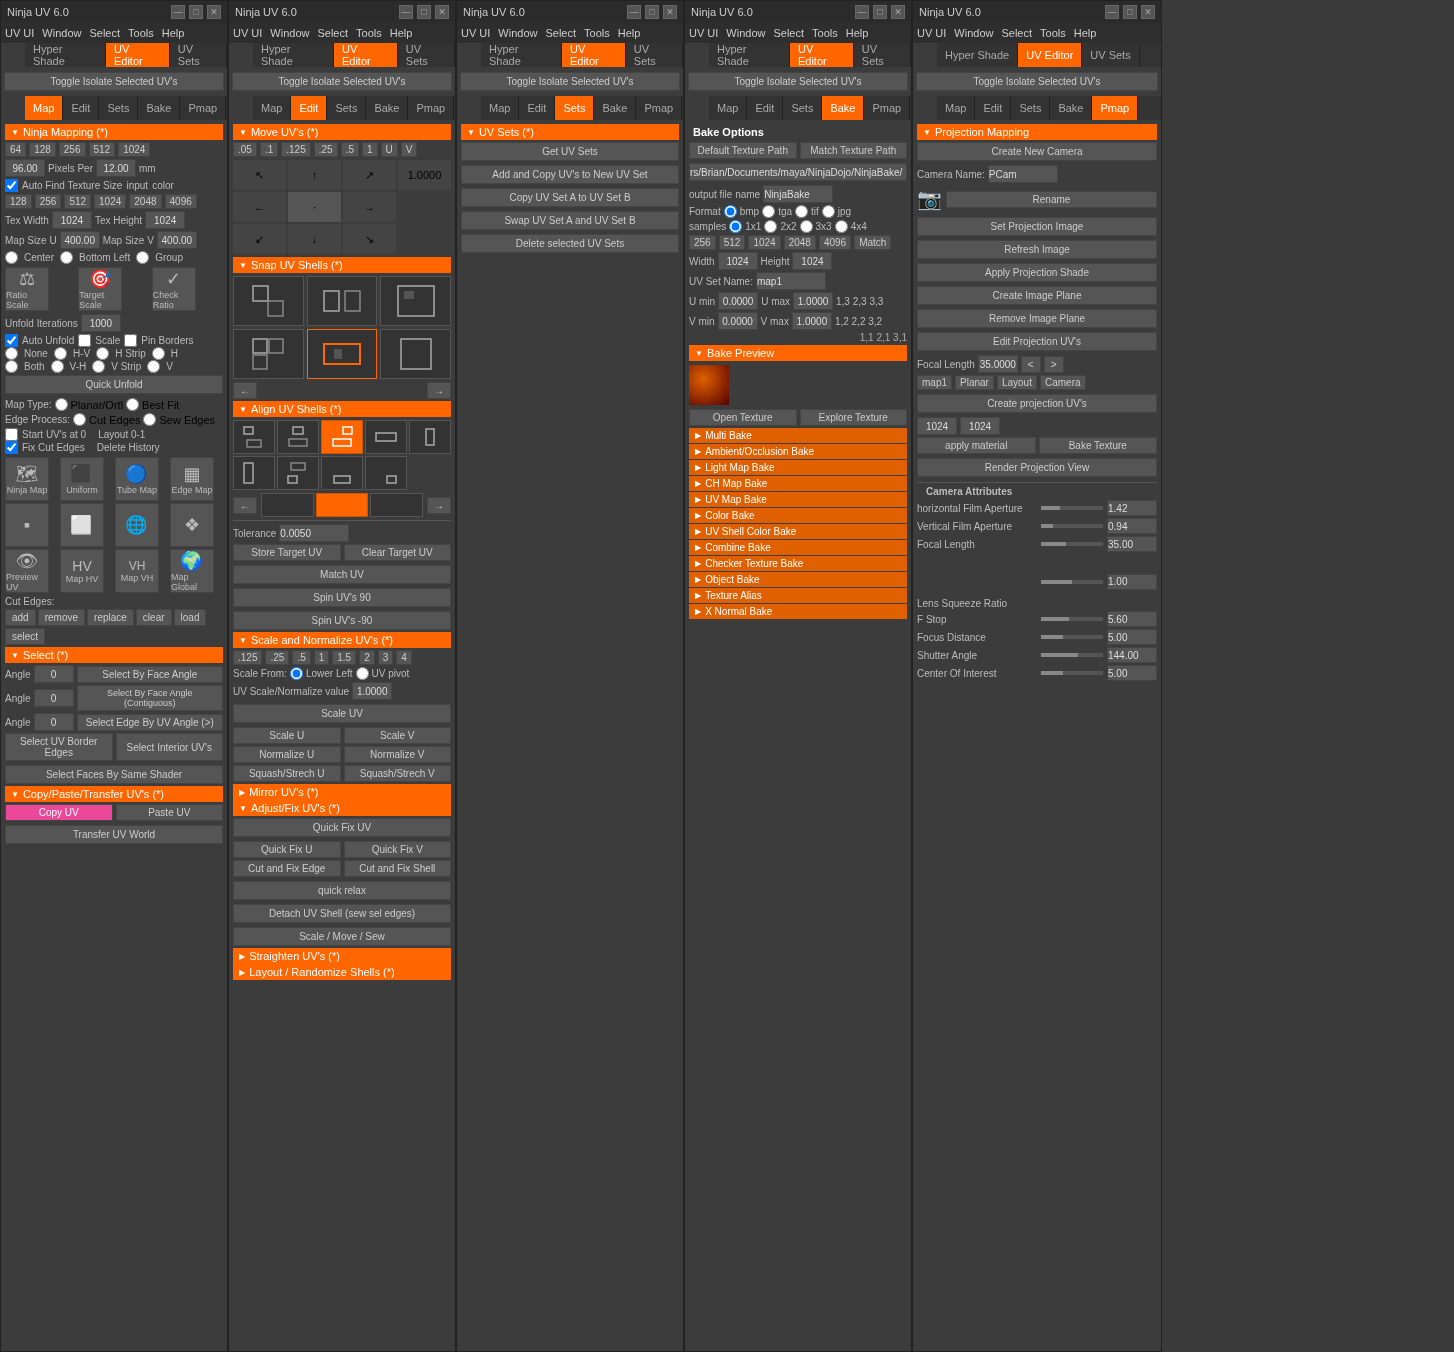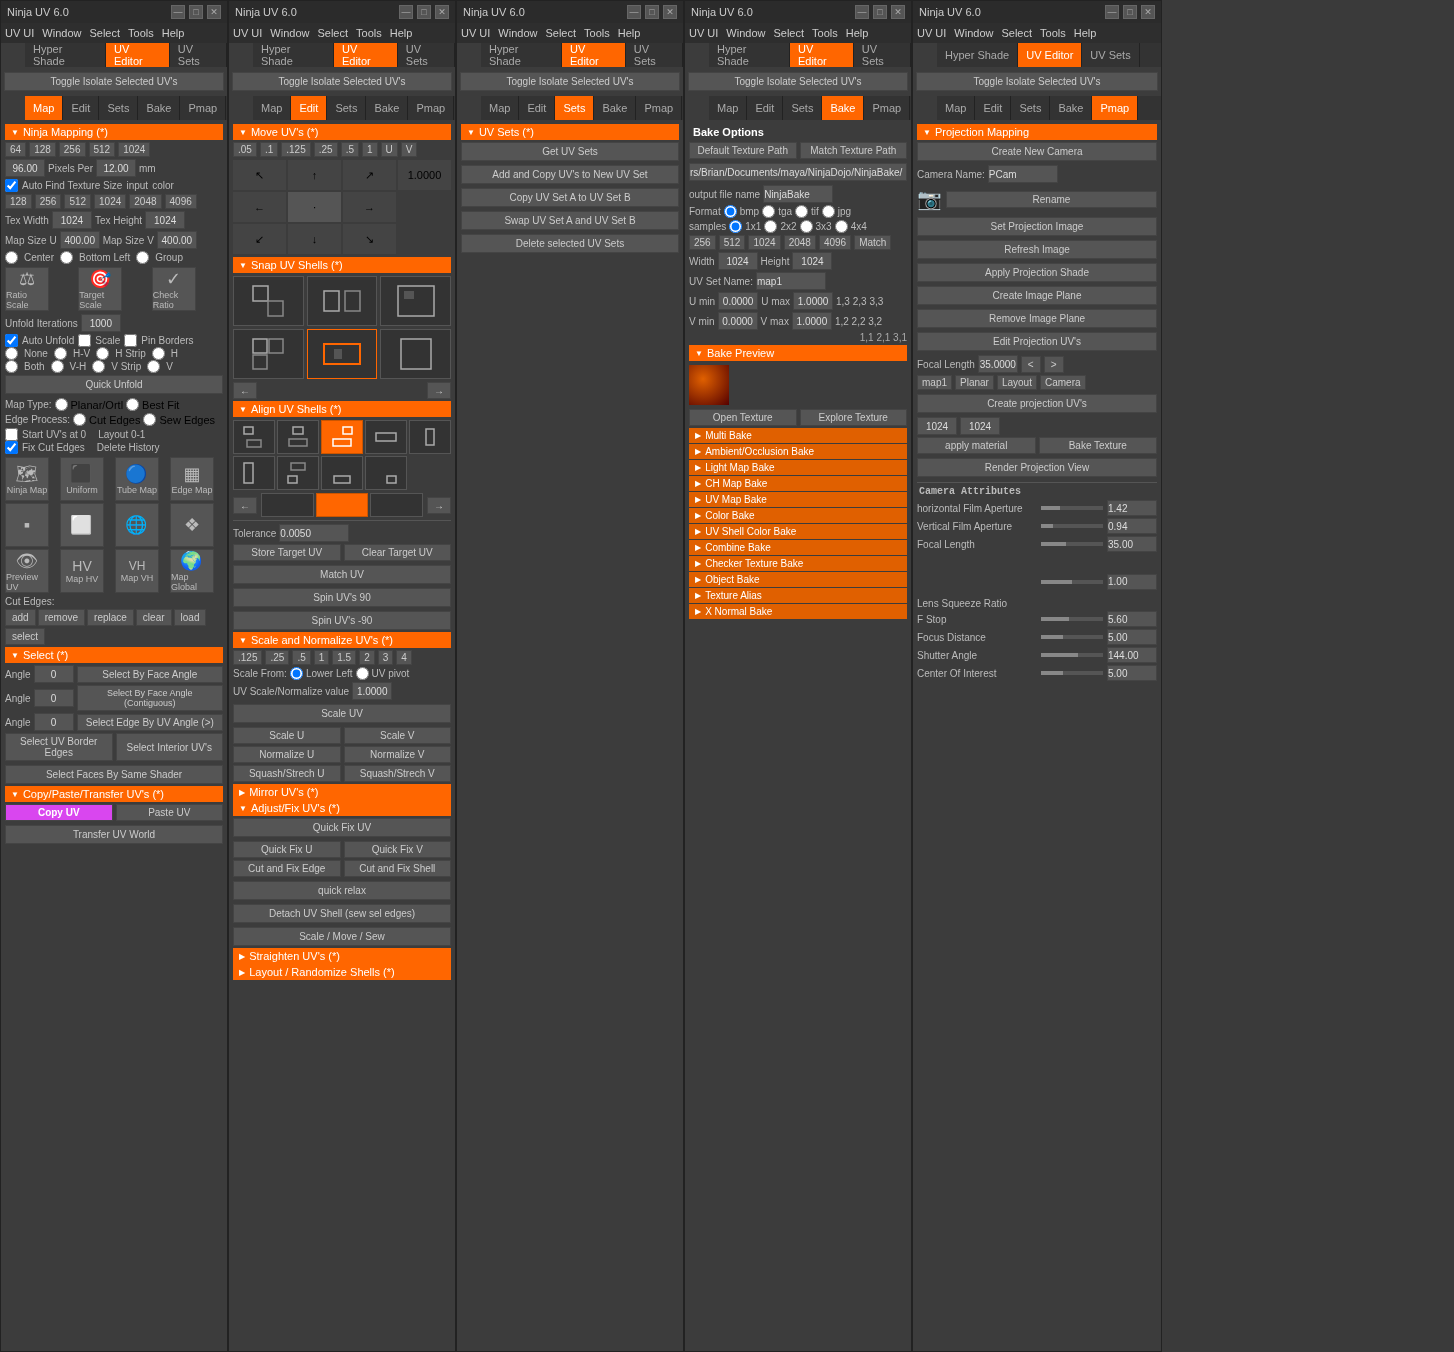--- a/index.html
+++ b/index.html
@@ -473,21 +473,21 @@
     <div class="btn-row">
       <button class="btn-half">Select UV Border Edges</button>
       <button class="btn-half">Select Interior UV's</button>
     </div>
     <button class="full-btn">Select Faces By Same Shader</button>
     <div class="section-header">
       <span class="section-triangle">▼</span>
       <span>Copy/Paste/Transfer UV's (*)</span>
     </div>
     <div class="btn-row">
-      <button class="btn-half" style="background:#d946ef;color:#fff;font-weight:bold;">Copy UV</button>
+      <button class="btn-half" style="background:#ec4899;color:#fff;">Copy UV</button>
       <button class="btn-half">Paste UV</button>
     </div>
     <button class="full-btn">Transfer UV World</button>
   </div>
 </div>
 
 <div class="panel">
   <div class="title-bar">
     <span>Ninja UV 6.0</span>
     <div class="title-bar-controls">
@@ -1024,21 +1024,21 @@
     <div class="row">
       <input class="input-small" value="1024" style="">
       <input class="input-small" value="1024" style="">
     </div>
     <div class="btn-row">
       <button class="btn-half">apply material</button>
       <button class="btn-half">Bake Texture</button>
     </div>
     <button class="full-btn">Render Projection View</button>
     <div class="divider"></div>
-    <div style="color:#bbb;font-size:10px;font-weight:bold;margin:3px 2px;font-family:Liberation Mono, monospace;">Camera Attributes</div>
+    <div style="color:#bbb;font-size:10px;font-weight:bold;margin:3px 9px;">Camera Attributes</div>
     <div class="slider-row">
       <span class="label" style="width:120px;">horizontal Film Aperture</span>
       <div class="slider">
           <div class="slider-fill" style="width:30%;"></div>
         </div>
       <input class="small-input" value="1.42" style="">
     </div>
     <div class="slider-row">
       <span class="label" style="width:120px;">Vertical Film Aperture</span>
       <div class="slider">

